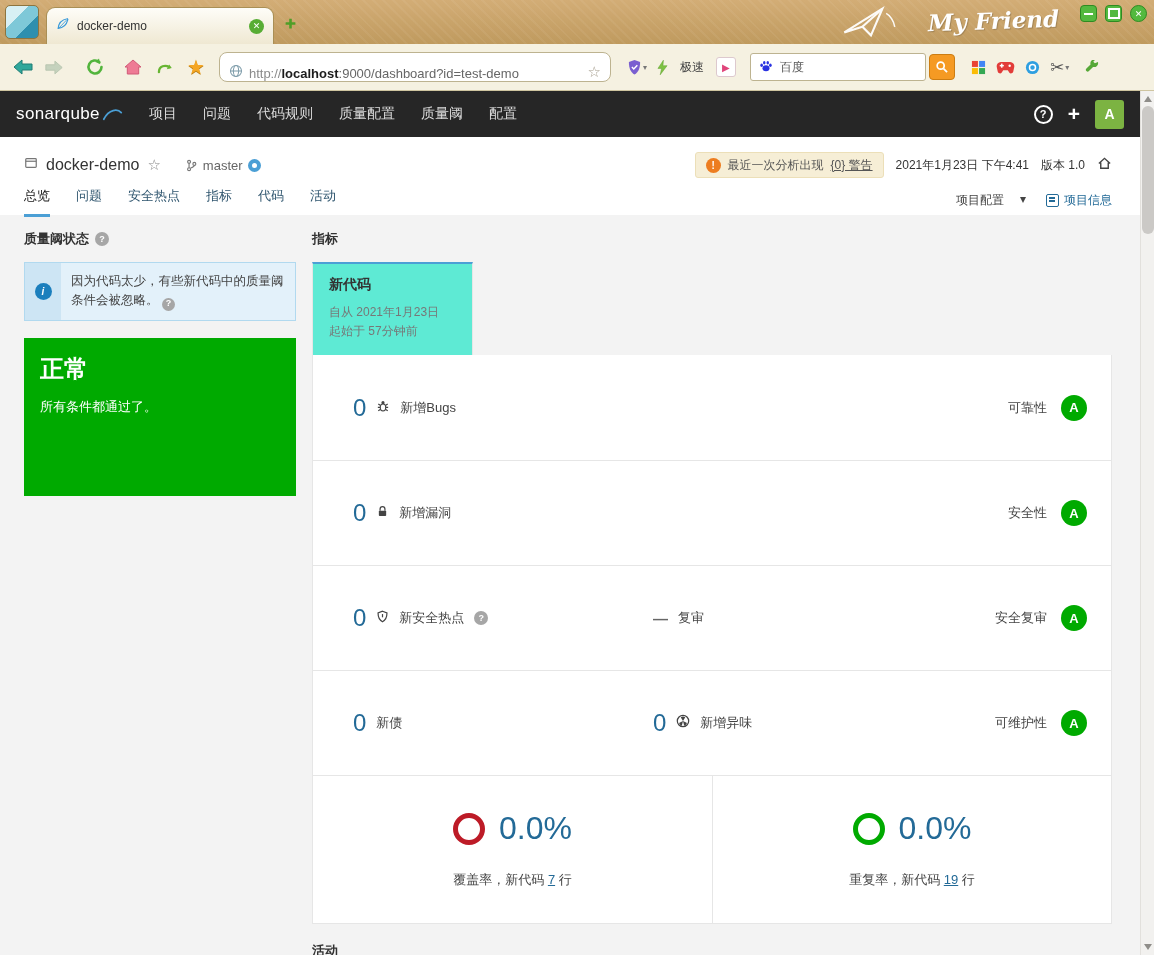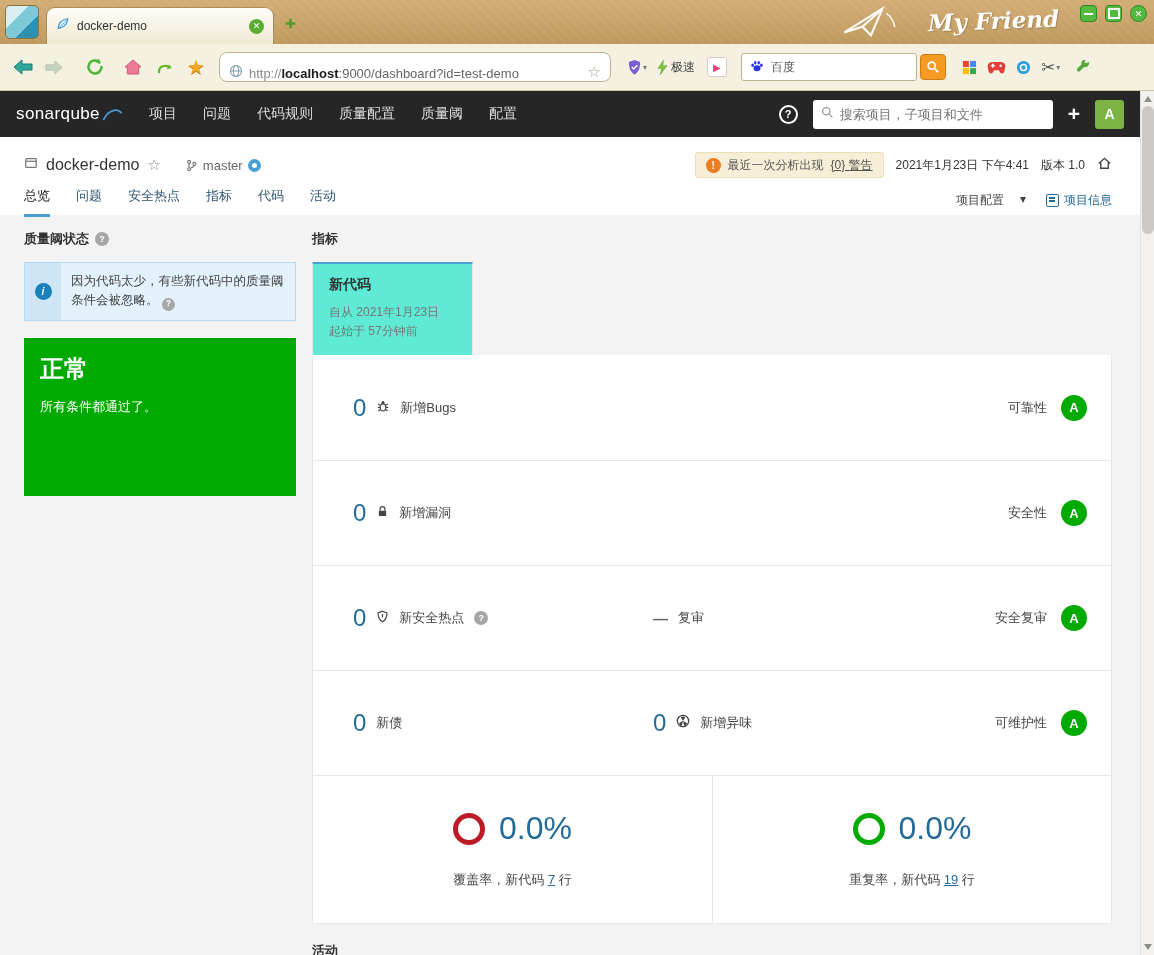--- a/index.html
+++ b/index.html
@@ -31,21 +31,21 @@
 
   
   .toolbar{height:47px;background:#f5f1e1;border-bottom:1px solid #cfc5a0;display:flex;align-items:center;padding:0 10px}
   .tool{display:flex;align-items:center;justify-content:center;flex:none}
   .addr{height:30px;width:392px;background:#fff;border:1px solid #bdb390;border-radius:8px;
     display:flex;align-items:flex-end;padding:0 9px;gap:6px;font-size:13px;margin-left:14px}
   .addr .proto{color:#8a8a8a}
   .addr .host{font-weight:bold;color:#1c1c1c}
   .addr .rest{color:#666}
   .addr .fav-star{margin-left:auto;color:#a8a090;font-size:15px}
-  .speed{display:flex;align-items:center;gap:3px;font-size:12px;color:#444;margin-left:10px}
+  .speed{display:flex;align-items:center;gap:12px;font-size:12px;color:#444;margin-left:10px}
   .playbox{width:20px;height:20px;border:1px solid #ddc9ce;border-radius:3px;background:#fff;color:#e0457b;
     font-size:10px;display:flex;align-items:center;justify-content:center;margin-left:12px}
   .search-box{height:28px;width:176px;background:#fff;border:1px solid #bdb390;border-radius:3px;
     display:flex;align-items:center;padding:0 8px;gap:7px;font-size:12px;color:#555;margin-left:14px}
   .search-btn{width:26px;height:26px;background:#f59a23;border:1px solid #cc7d12;border-radius:4px;
     display:flex;align-items:center;justify-content:center;margin-left:3px}
   .glyph-star{color:#f5a623;font-size:20px;text-shadow:0 1px 0 #b97d12}
   .glyph-sciss{color:#555;font-size:17px}
   .mini-caret{font-size:8px;color:#777;margin-left:1px}
 
@@ -305,29 +305,20 @@
     <div class="sq-menu">
       <span>项目</span>
       <span>问题</span>
       <span>代码规则</span>
       <span>质量配置</span>
       <span>质量阈</span>
       <span>配置</span>
     </div>
     <div class="nav-right">
       <span class="help-circle">?</span>
-      <div class="nav-search">
-        <span>
-          <svg viewBox="0 0 16 16" width="13" height="13">
-              <circle cx="6.5" cy="6.5" r="4.5" fill="none" stroke="#999" stroke-width="1.6"></circle>
-              <path d="M10 10l4 4" stroke="#999" stroke-width="1.6"></path>
-            </svg>
-        </span>
-        <input placeholder="搜索项目，子项目和文件" style="">
-      </div>
       <span class="nav-plus">+</span>
       <span class="avatar">A</span>
     </div>
   </div>
 
   <div class="sq-header">
     <div class="h-row1">
       <span>
         <svg viewBox="0 0 16 16" width="14" height="14">
             <g fill="none" stroke="#777" stroke-width="1.4">

